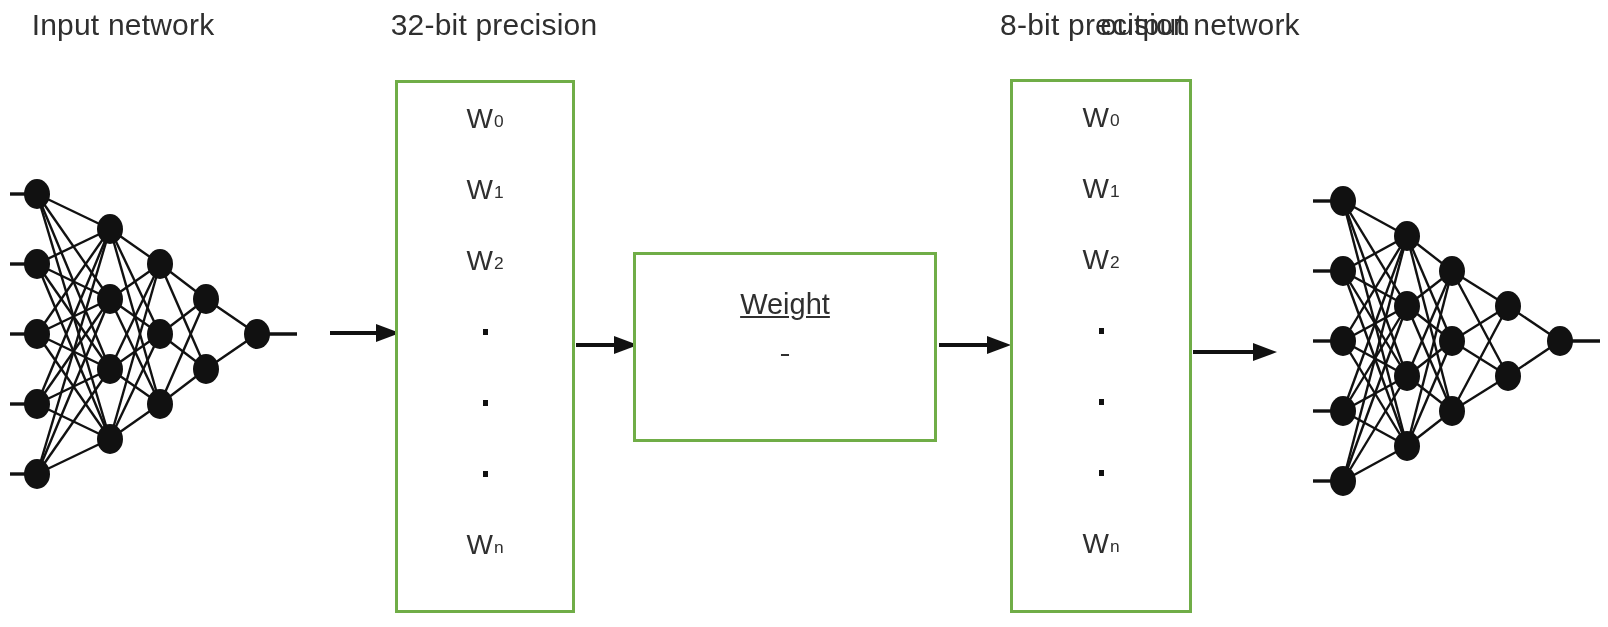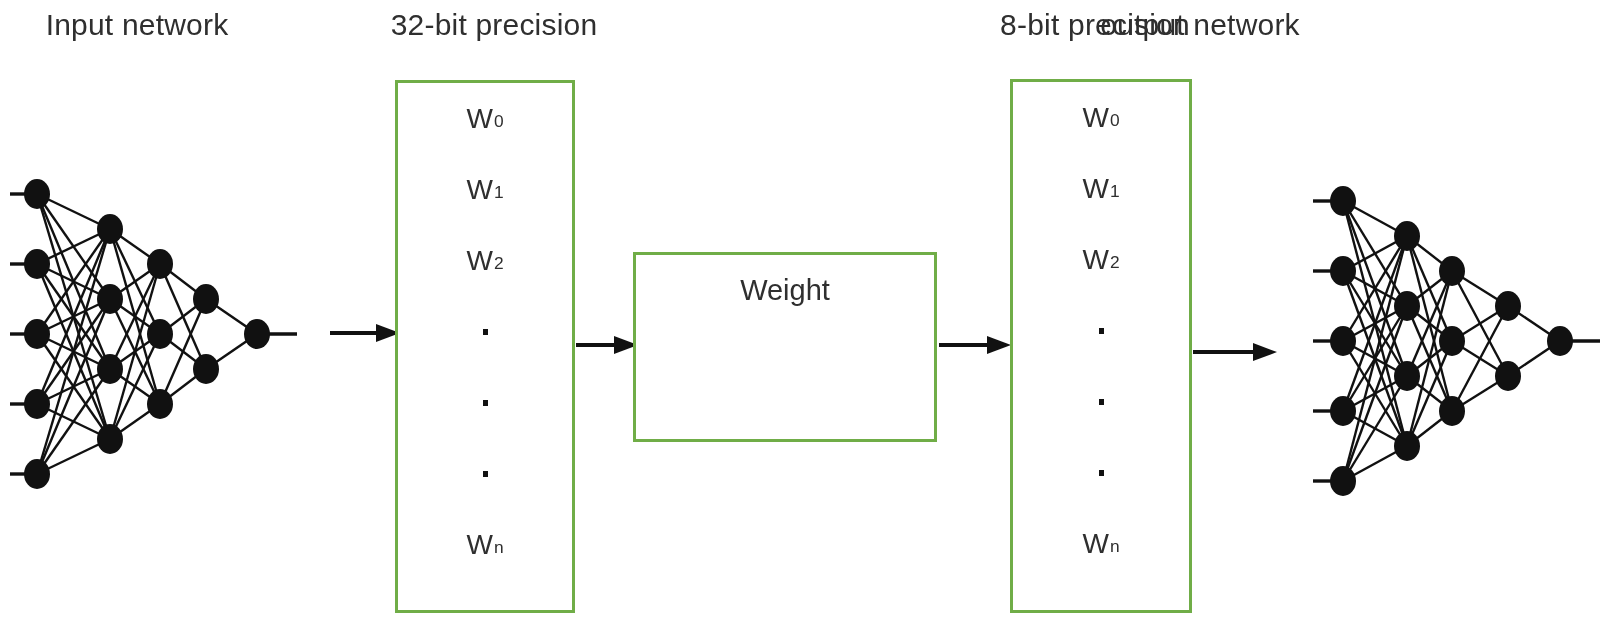--- a/index.html
+++ b/index.html
@@ -21,21 +21,21 @@
     position:absolute;box-sizing:border-box;background:#fff;
     border:3px solid var(--box-border,#70ad47);
   }
   .wcol{display:flex;flex-direction:column;align-items:center;width:100%;}
   .wrow{
     height:71px;display:flex;align-items:center;justify-content:center;
     font-size:28px;color:var(--text,#2f2f2f);
   }
   .wrow sub{font-size:0.62em;line-height:1;transform:translateY(0.18em);margin-left:1px;}
   .dotsq{width:5px;height:6px;background:var(--ink,#111);display:block;}
-  .process-lines{padding-top:16px;}
+  .process-lines{padding-top:30px;text-decoration:underline;}
   .pline{
     height:38px;line-height:38px;font-size:29px;text-align:center;
     color:var(--text,#2f2f2f);white-space:pre;
   }
 </style>
 </head>
 <body>
 
 <div class="canvas">
 
@@ -178,21 +178,21 @@
     <g>
       <line class="arrow-line" x1="939" y1="345" x2="991" y2="345"></line>
       <polygon class="arrow-head" points="1011,345 987,336 987,354"></polygon>
     </g>
     <g>
       <line class="arrow-line" x1="1193" y1="352" x2="1257" y2="352"></line>
       <polygon class="arrow-head" points="1277,352 1253,343 1253,361"></polygon>
     </g>
   </svg>
 
-  <div class="toplabel" style="left:137px;">Input network</div>
+  <div class="toplabel" style="left:123px;">Input network</div>
   <div class="toplabel" style="left:494px;text-align:right;">32-bit precision</div>
   <div class="toplabel" style="left:1095px;text-align:center;">8-bit precision</div>
   <div class="toplabel" style="left:1200px;">output network</div>
 
   <div class="pbox" style="left:395px;top:80px;width:180px;height:533px;">
     <div class="wcol">
         <div class="wrow">
           <span>W</span>
           <sub>0</sub>
         </div>

